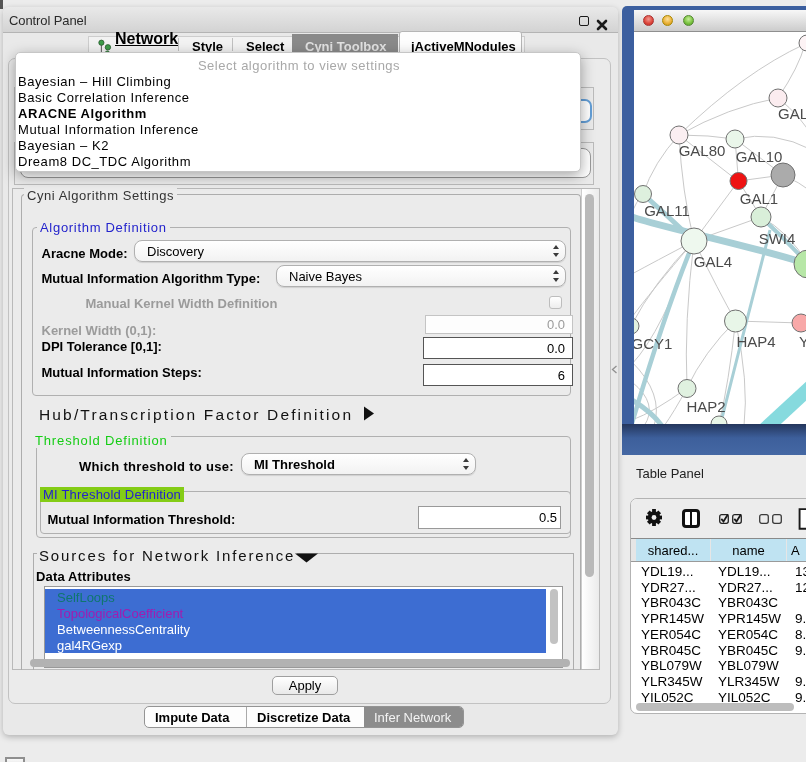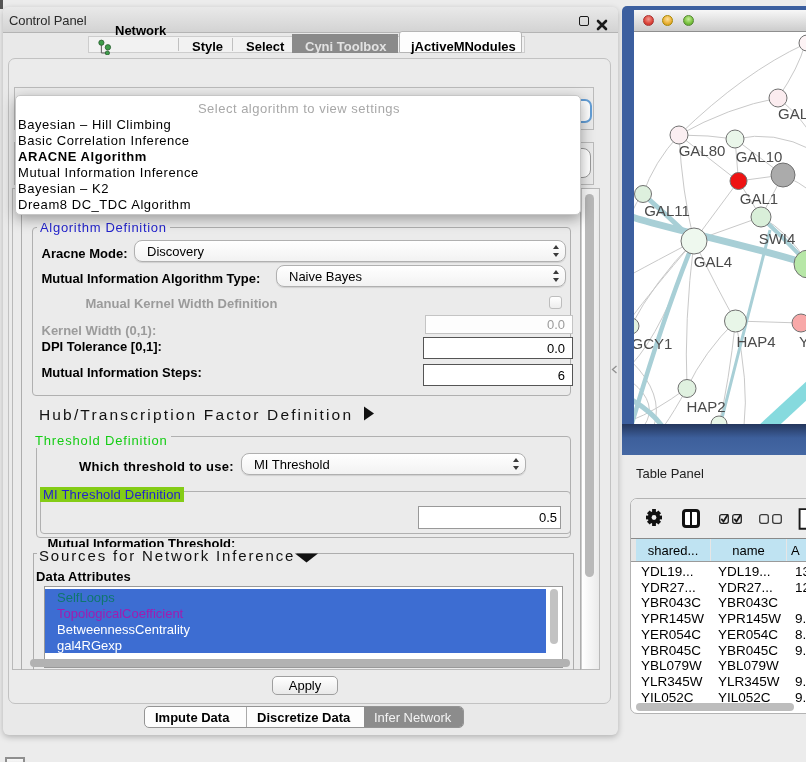--- a/index.html
+++ b/index.html
@@ -27,21 +27,21 @@
   <div class="abs" style="left:85px;top:29px;width:437px;height:17px;background:#f2f2f2;border:1px solid #cdcdcd;"></div>
   <div class="abs" style="left:95px;top:31.5px;width:14px;height:16px;">
     <svg width="14" height="16" viewBox="0 0 14 16">
       <line x1="3.4" y1="3.7" x2="3.4" y2="14" stroke="#666" stroke-width="1.1"></line>
       <line x1="3.4" y1="14" x2="8" y2="14" stroke="#666" stroke-width="1.1"></line>
       <circle cx="3.4" cy="3.7" r="2.6" fill="#3d9c49" stroke="#2a5c30" stroke-width="0.8"></circle>
       <circle cx="9.9" cy="8.3" r="2.7" fill="#3d9c49" stroke="#2a5c30" stroke-width="0.8"></circle>
       <circle cx="9.4" cy="14" r="2.1" fill="#3d9c49" stroke="#2a5c30" stroke-width="0.8"></circle>
     </svg>
   </div>
-  <div class="abs b" style="left:112px;top:16px;font-size:13px;">Network</div>
+  <div class="abs b" style="left:112px;top:23px;font-size:16px;text-decoration:underline;">Network</div>
   <div class="abs" style="left:175px;top:31px;width:1px;height:13px;background:#c0c0c0;"></div>
   <div class="abs b" style="left:189px;top:32px;font-size:13px;">Style</div>
   <div class="abs" style="left:229px;top:31px;width:1px;height:13px;background:#c0c0c0;"></div>
   <div class="abs b" style="left:243px;top:32px;font-size:13px;">Select</div>
   <div class="abs" style="left:289px;top:26.5px;width:106px;height:19.5px;background:#8a8a8a;"></div>
   <div class="abs b" style="left:302px;top:32px;font-size:13px;color:#e2e2e2;">Cyni Toolbox</div>
   <div class="abs" style="left:396px;top:24px;width:123px;height:22px;background:#fdfdfd;border:1px solid #b5b5b5;border-radius:3px 3px 0 0;"></div>
   <div class="abs b" style="left:408px;top:32px;font-size:13px;">jActiveMNodules</div>
 
   <div class="abs" style="left:5px;top:51px;width:603px;height:646px;background:#ebebeb;border:1px solid #c2c2c2;border-radius:7px;"></div>
@@ -86,27 +86,27 @@
   <div class="abs" style="left:359px;top:399px;width:13px;height:15px;">
     <svg width="13" height="15">
         <polygon points="2,0.5 12,7.5 2,14.5" fill="#111"></polygon>
       </svg>
   </div>
 
   <div class="abs" style="left:33px;top:429px;width:535px;height:102px;border:1px solid #b0b0b0;border-radius:4px;"></div>
   <div class="abs" style="left:29px;top:426px;background:#ebebeb;padding:0 3px;font-size:13px;letter-spacing:0.85px;color:#14cd14;">Threshold Definition</div>
 
   <div class="abs b" style="left:76px;top:452px;letter-spacing:0.3px;">Which threshold to use:</div>
-  <div class="combo" style="position:absolute;left:238px;top:446px;width:285px;height:22px;">
+  <div class="combo" style="position:absolute;left:238px;top:446px;width:235px;height:22px;font-weight:bold;">
     <span style="position:absolute;left:12px;top:3px;">MI Threshold</span>
   </div>
 
   <div class="abs" style="left:37px;top:484px;width:531px;height:43px;border:1px solid #b0b0b0;border-radius:4px;"></div>
   <div class="abs" style="left:37px;top:480px;background:#84cc16;padding:0 3px;font-size:13px;letter-spacing:0.2px;color:#2323cc;">MI Threshold Definition</div>
-  <div class="abs b" style="left:44.5px;top:505px;margin-top:24px;">Mutual Information Threshold:</div>
+  <div class="abs b" style="left:44.5px;top:505px;">Mutual Information Threshold:</div>
   <div class="abs" style="left:415px;top:499px;width:143px;height:23px;background:#fff;border:1px solid #999;"></div>
   <div class="abs" style="left:415px;top:503px;width:139px;text-align:right;padding-left:28px;">0.5</div>
 
   <div class="abs" style="left:30px;top:546px;width:541px;height:117px;border:1px solid #adadad;border-bottom:none;"></div>
   <div class="abs" style="left:34px;top:540px;background:#ebebeb;padding:0 2px;font-size:15px;letter-spacing:1.85px;color:#111;">Sources for Network Inference</div>
   <div class="abs" style="left:292px;top:544px;width:23px;height:10px;">
     <svg width="23" height="10">
         <polygon points="0,0.5 23,0.5 11.5,9.5" fill="#111"></polygon>
       </svg>
   </div>
@@ -124,21 +124,21 @@
   <div class="abs" style="left:269px;top:669px;width:66px;height:19px;background:linear-gradient(#ffffff,#e9e9e9);border:1px solid #9f9f9f;border-radius:5px;text-align:center;padding-top:1px;">Apply</div>
 
   <div class="abs" style="left:141px;top:699px;width:320px;height:22px;background:#fdfdfd;border:1px solid #949494;border-radius:5px;overflow:hidden;">
     <div class="abs" style="left:100.5px;top:0;width:1px;height:22px;background:#aaa;"></div>
     <div class="abs b" style="left:10px;top:3px;">Impute Data</div>
     <div class="abs b" style="left:112px;top:3px;">Discretize Data</div>
     <div class="abs" style="left:219px;top:0;width:101px;height:22px;background:#8c8c8c;"></div>
     <div class="abs" style="left:229px;top:3px;color:#f4f4f4;">Infer Network</div>
   </div>
 
-  <div class="abs" style="left:12px;top:45px;width:566px;height:120px;background:#fff;border:1px solid #c6c6c6;border-radius:5px;box-shadow:0 4px 14px rgba(0,0,0,0.35);margin-top:43px;">
+  <div class="abs" style="left:12px;top:45px;width:566px;height:120px;background:#fff;border:1px solid #c6c6c6;border-radius:5px;box-shadow:0 4px 14px rgba(0,0,0,0.35);">
     <div class="abs" style="left:0;top:5px;width:566px;text-align:center;letter-spacing:0.5px;color:#a8a8a8;">Select algorithm to view settings</div>
     <div class="abs popitem" style="left:2px;top:21px;">Bayesian – Hill Climbing</div>
     <div class="abs popitem" style="left:2px;top:37px;">Basic Correlation Inference</div>
     <div class="abs b popitem" style="left:2px;top:53px;">ARACNE Algorithm</div>
     <div class="abs popitem" style="left:2px;top:69px;">Mutual Information Inference</div>
     <div class="abs popitem" style="left:2px;top:85px;">Bayesian – K2</div>
     <div class="abs popitem" style="left:2px;top:101px;">Dream8 DC_TDC Algorithm</div>
   </div>
 </div>
 

